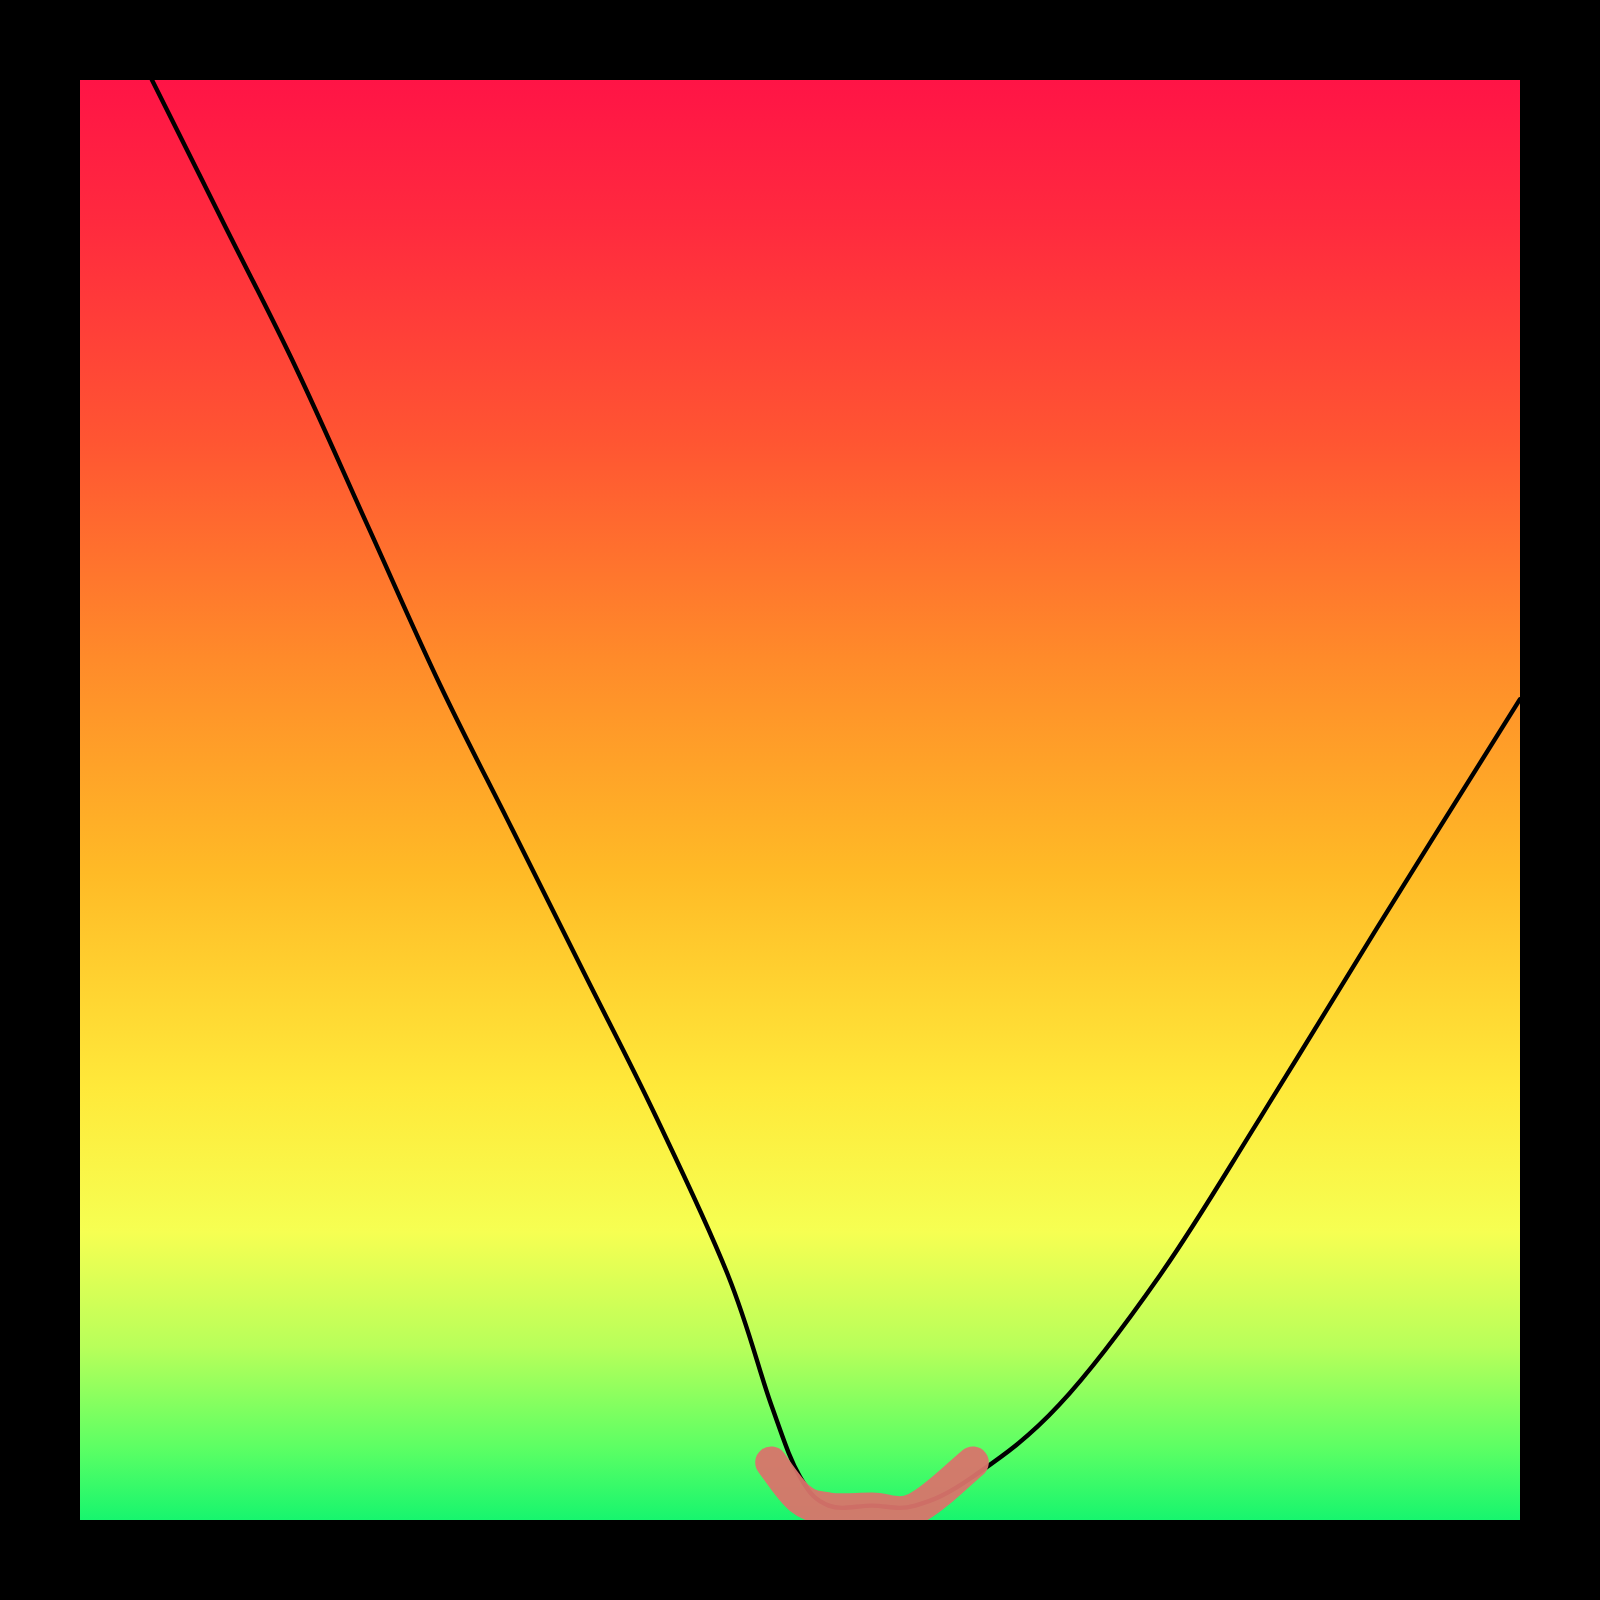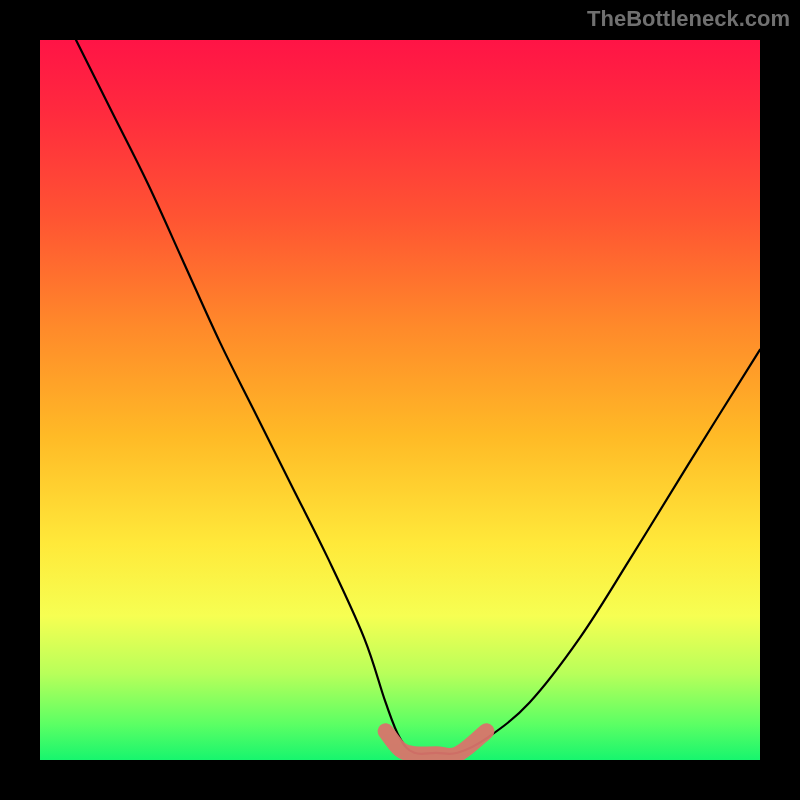--- a/index.html
+++ b/index.html
@@ -49,21 +49,20 @@
   svg.curve {
     position: absolute;
     left: 0;
     top: 0;
   }
 </style>
 </head>
 <body>
 
 <div class="frame">
-  <div class="watermark">TheBottleneck.com</div>
   <div class="plot">
     <svg class="curve" width="720" height="720" viewBox="0 0 720 720">
       <g id="series-container">
           <path d="M 36.00 0.00 C 42.48 12.96, 59.04 46.08, 72.00 72.00 C 84.96 97.92, 95.04 116.78, 108.00 144.00 C 120.96 171.22, 131.04 194.69, 144.00 223.20 C 156.96 251.71, 167.04 275.18, 180.00 302.40 C 192.96 329.62, 203.04 348.48, 216.00 374.40 C 228.96 400.32, 239.04 420.48, 252.00 446.40 C 264.96 472.32, 275.04 491.18, 288.00 518.40 C 300.96 545.62, 313.63 571.68, 324.00 597.60 C 334.37 623.52, 339.12 644.26, 345.60 662.40 C 352.08 680.54, 354.82 689.33, 360.00 698.40 C 365.18 707.47, 367.92 710.21, 374.40 712.80 C 380.88 715.39, 388.22 712.80, 396.00 712.80 C 403.78 712.80, 408.53 715.39, 417.60 712.80 C 426.67 710.21, 433.44 707.47, 446.40 698.40 C 459.36 689.33, 472.75 680.54, 489.60 662.40 C 506.45 644.26, 521.86 623.52, 540.00 597.60 C 558.14 571.68, 570.96 549.50, 590.40 518.40 C 609.84 487.30, 624.67 462.38, 648.00 424.80 C 671.33 387.22, 707.04 330.34, 720.00 309.60" fill="none" stroke="#000000" stroke-width="2.2" stroke-linecap="round"></path>
           <path d="M 345.60 691.20 C 348.19 694.44, 354.82 705.05, 360.00 709.20 C 365.18 713.35, 367.92 713.33, 374.40 714.24 C 380.88 715.15, 388.22 714.24, 396.00 714.24 C 403.78 714.24, 408.53 718.39, 417.60 714.24 C 426.67 710.09, 441.22 695.35, 446.40 691.20" fill="none" stroke="#d9746b" stroke-width="16" stroke-linecap="round" stroke-linejoin="round" opacity="0.95"></path>
         </g>
     </svg>
   </div>
 </div>
 

